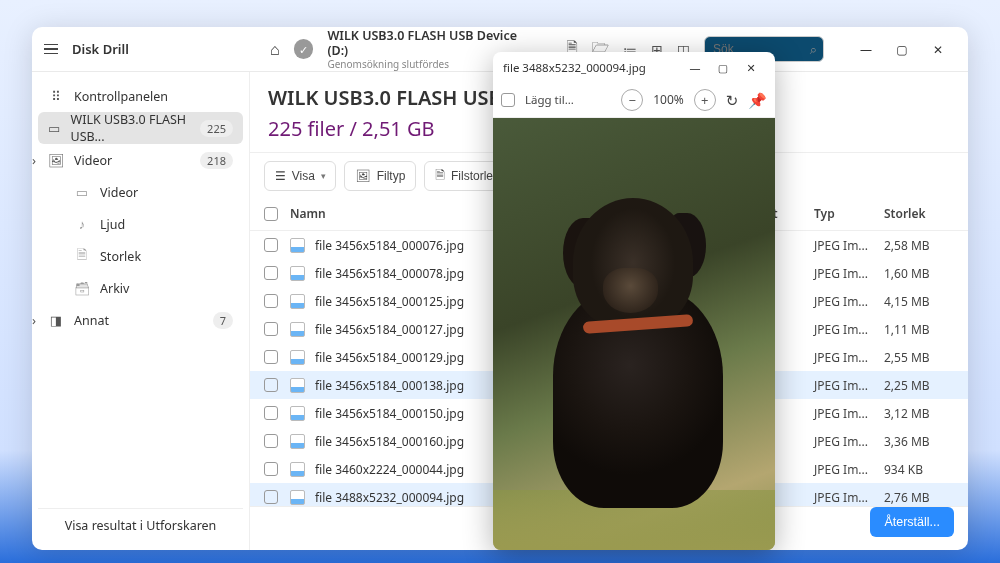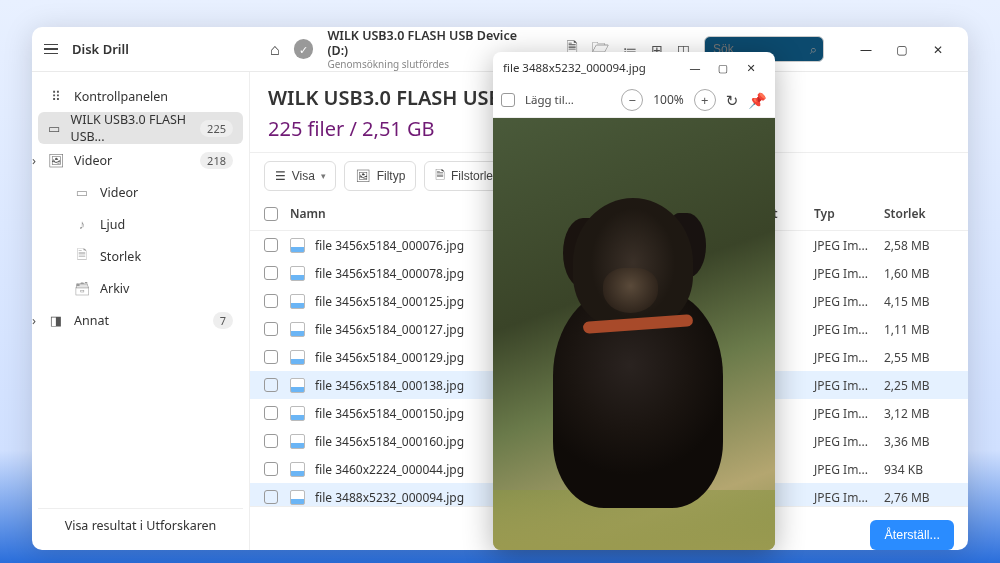--- a/index.html
+++ b/index.html
@@ -123,21 +123,21 @@
       border: 1px solid #bbb; border-radius: 2px;
       display: flex; align-items: center; justify-content: center;
       font-size: 7px; background: linear-gradient(#fff 60%, #6bb5f5 60%);
     }
     .row .fname { flex: 1; }
     .row .ftype { width: 70px; color: #444; }
     .row .fsize { width: 70px; color: #444; }
     .row .fmod { width: 90px; }
     .bottom-bar {
       height: 44px; border-top: 1px solid #eee;
-      display: flex; align-items: flex-end; justify-content: flex-end;
+      display: flex; align-items: flex-start; justify-content: flex-end;
       padding: 0 14px;
     }
     .restore-btn {
       background: #2a8cff; color: #fff; border: none;
       height: 30px; padding: 0 14px; border-radius: 6px;
       font-size: 12.5px; cursor: pointer; font-weight: 500;
     }
     
     .preview-win {
       position: absolute; left: 493px; top: 52px;

